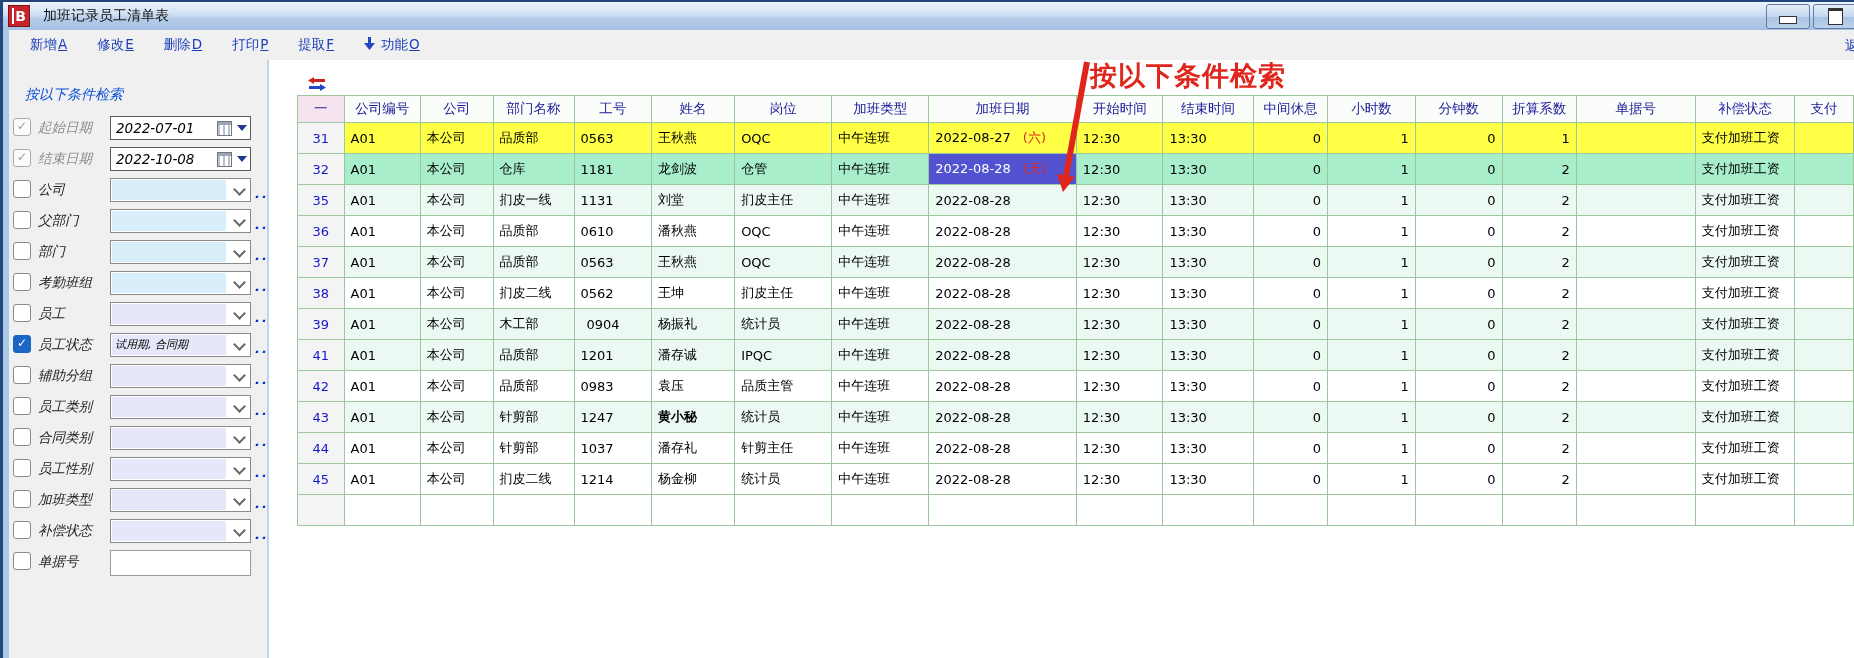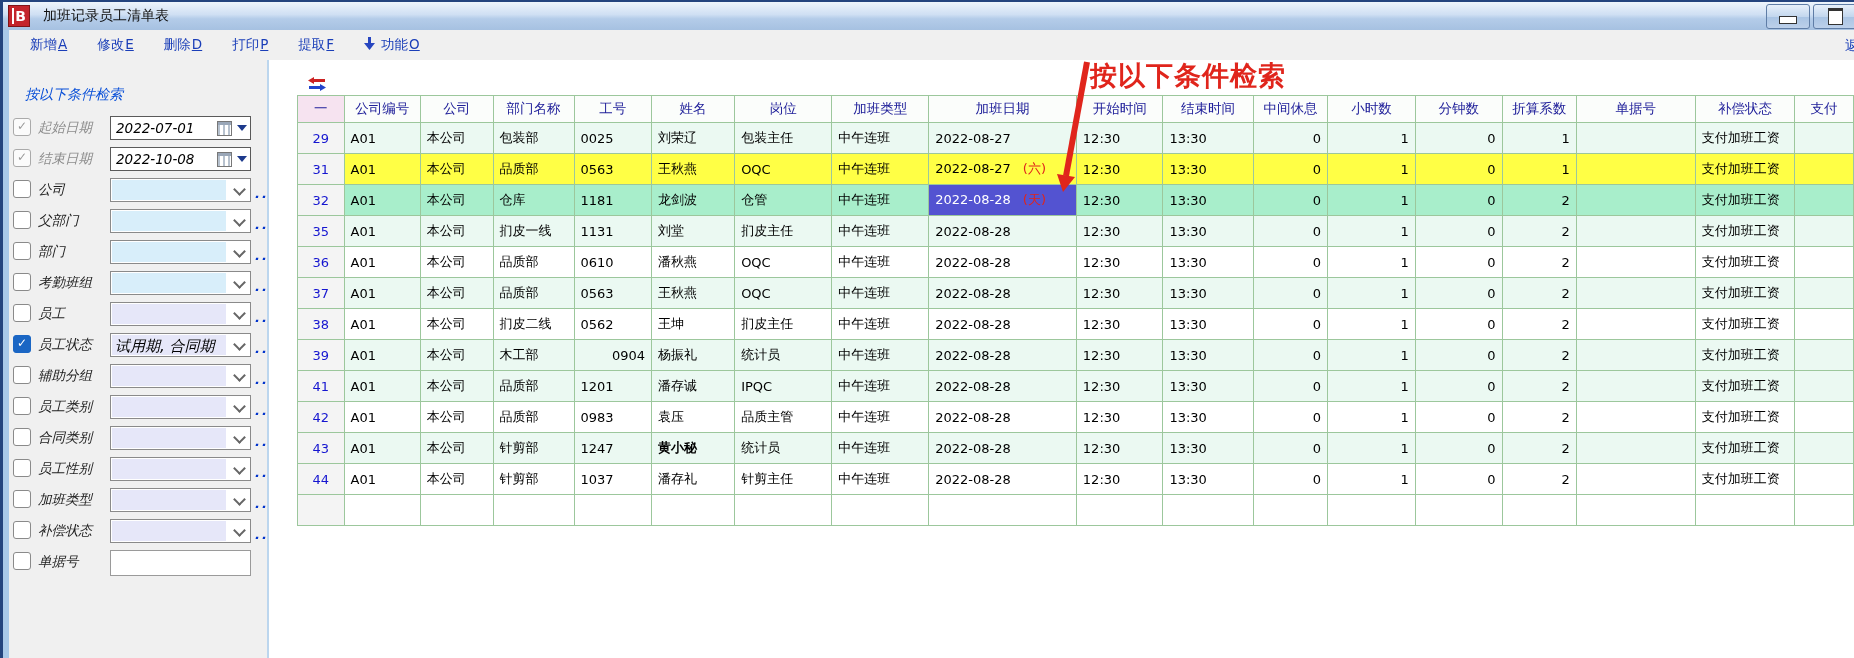--- a/index.html
+++ b/index.html
@@ -43,21 +43,21 @@
   .datebox{position:absolute;left:101px;top:0;width:139px;height:22px;background:#fff;
            border:1px solid #5a5a5a;font-size:13.5px;color:#000;}
   .datebox .val{position:absolute;left:5px;top:3px;}
   .cal-ico{position:absolute;right:18px;top:4px;width:13px;height:13px;border:1px solid #777;
            background:linear-gradient(#9aa7b8 0 3px,transparent 3px),
              repeating-linear-gradient(90deg,#b7c2cf 0 2px,#fff 2px 5px),
              repeating-linear-gradient(#b7c2cf 0 2px,#fff 2px 5px);}
   .dd-tri{position:absolute;right:3px;top:8px;width:0;height:0;
           border-left:5px solid transparent;border-right:5px solid transparent;border-top:6px solid #1d3a8c;}
   .dropbox{position:absolute;left:101px;top:0;width:139px;height:22px;background:#fff;
-           border:1px solid #8a8a8a;font-size:15px;color:#000;}
+           border:1px solid #8a8a8a;font-size:11px;color:#000;}
   .dropbox .tint{position:absolute;left:1px;top:1px;bottom:1px;width:114px;}
   .dropbox .valtxt{position:absolute;left:4px;top:3px;white-space:nowrap;}
   .chev{position:absolute;right:6px;top:6px;width:7px;height:7px;
         border-right:2px solid #666;border-bottom:2px solid #666;transform:rotate(45deg);}
   .dots{position:absolute;left:246px;top:8px;color:#0033cc;font-weight:bold;font-size:13px;letter-spacing:2px;}
   .textbox{position:absolute;left:101px;top:0;width:139px;height:24px;background:#fff;border:1px solid #9a9a9a;}
   
   .main{position:absolute;left:269px;top:60px;width:1585px;height:598px;background:#fff;}
   .divider{position:absolute;left:267px;top:60px;width:2px;height:598px;background:#bcd6ee;}
   .swap-icon{position:absolute;left:308px;top:76px;}
@@ -319,40 +319,20 @@
           <th>中间休息</th>
           <th>小时数</th>
           <th>分钟数</th>
           <th>折算系数</th>
           <th>单据号</th>
           <th>补偿状态</th>
           <th>支付</th>
         </tr>
       </thead>
     <tbody>
-        <tr class="alt">
-          <td class="num">29</td>
-          <td style="text-align: left;">A01</td>
-          <td style="text-align: left;">本公司</td>
-          <td style="text-align: left;">包装部</td>
-          <td style="text-align: left;">0025</td>
-          <td style="text-align: left;">刘荣辽</td>
-          <td style="text-align: left;">包装主任</td>
-          <td style="text-align: left;">中午连班</td>
-          <td>2022-08-27</td>
-          <td style="text-align: left;">12:30</td>
-          <td style="text-align: left;">13:30</td>
-          <td style="text-align: right;">0</td>
-          <td style="text-align: right;">1</td>
-          <td style="text-align: right;">0</td>
-          <td style="text-align: right;">1</td>
-          <td style="text-align: left;"></td>
-          <td style="text-align: left;">支付加班工资</td>
-          <td style="text-align: left;"></td>
-        </tr>
         <tr class="yellow">
           <td class="num">31</td>
           <td style="text-align: left;">A01</td>
           <td style="text-align: left;">本公司</td>
           <td style="text-align: left;">品质部</td>
           <td style="text-align: left;">0563</td>
           <td style="text-align: left;">王秋燕</td>
           <td style="text-align: left;">OQC</td>
           <td style="text-align: left;">中午连班</td>
           <td>2022-08-27<span class="week">(六)</span></td>
@@ -464,21 +444,21 @@
           <td style="text-align: right;">2</td>
           <td style="text-align: left;"></td>
           <td style="text-align: left;">支付加班工资</td>
           <td style="text-align: left;"></td>
         </tr>
         <tr class="alt">
           <td class="num">39</td>
           <td style="text-align: left;">A01</td>
           <td style="text-align: left;">本公司</td>
           <td style="text-align: left;">木工部</td>
-          <td style="text-align: right; padding-left: 12px;">0904</td>
+          <td style="text-align: left; padding-left: 12px;">0904</td>
           <td style="text-align: left;">杨振礼</td>
           <td style="text-align: left;">统计员</td>
           <td style="text-align: left;">中午连班</td>
           <td>2022-08-28</td>
           <td style="text-align: left;">12:30</td>
           <td style="text-align: left;">13:30</td>
           <td style="text-align: right;">0</td>
           <td style="text-align: right;">1</td>
           <td style="text-align: right;">0</td>
           <td style="text-align: right;">2</td>
@@ -547,20 +527,40 @@
           <td style="text-align: left;"></td>
         </tr>
         <tr class="white">
           <td class="num">44</td>
           <td style="text-align: left;">A01</td>
           <td style="text-align: left;">本公司</td>
           <td style="text-align: left;">针剪部</td>
           <td style="text-align: left;">1037</td>
           <td style="text-align: left;">潘存礼</td>
           <td style="text-align: left;">针剪主任</td>
+          <td style="text-align: left;">中午连班</td>
+          <td>2022-08-28</td>
+          <td style="text-align: left;">12:30</td>
+          <td style="text-align: left;">13:30</td>
+          <td style="text-align: right;">0</td>
+          <td style="text-align: right;">1</td>
+          <td style="text-align: right;">0</td>
+          <td style="text-align: right;">2</td>
+          <td style="text-align: left;"></td>
+          <td style="text-align: left;">支付加班工资</td>
+          <td style="text-align: left;"></td>
+        </tr>
+        <tr class="white">
+          <td class="num">45</td>
+          <td style="text-align: left;">A01</td>
+          <td style="text-align: left;">本公司</td>
+          <td style="text-align: left;">扪皮二线</td>
+          <td style="text-align: left;">1214</td>
+          <td style="text-align: left;">杨金柳</td>
+          <td style="text-align: left;">统计员</td>
           <td style="text-align: left;">中午连班</td>
           <td>2022-08-28</td>
           <td style="text-align: left;">12:30</td>
           <td style="text-align: left;">13:30</td>
           <td style="text-align: right;">0</td>
           <td style="text-align: right;">1</td>
           <td style="text-align: right;">0</td>
           <td style="text-align: right;">2</td>
           <td style="text-align: left;"></td>
           <td style="text-align: left;">支付加班工资</td>

